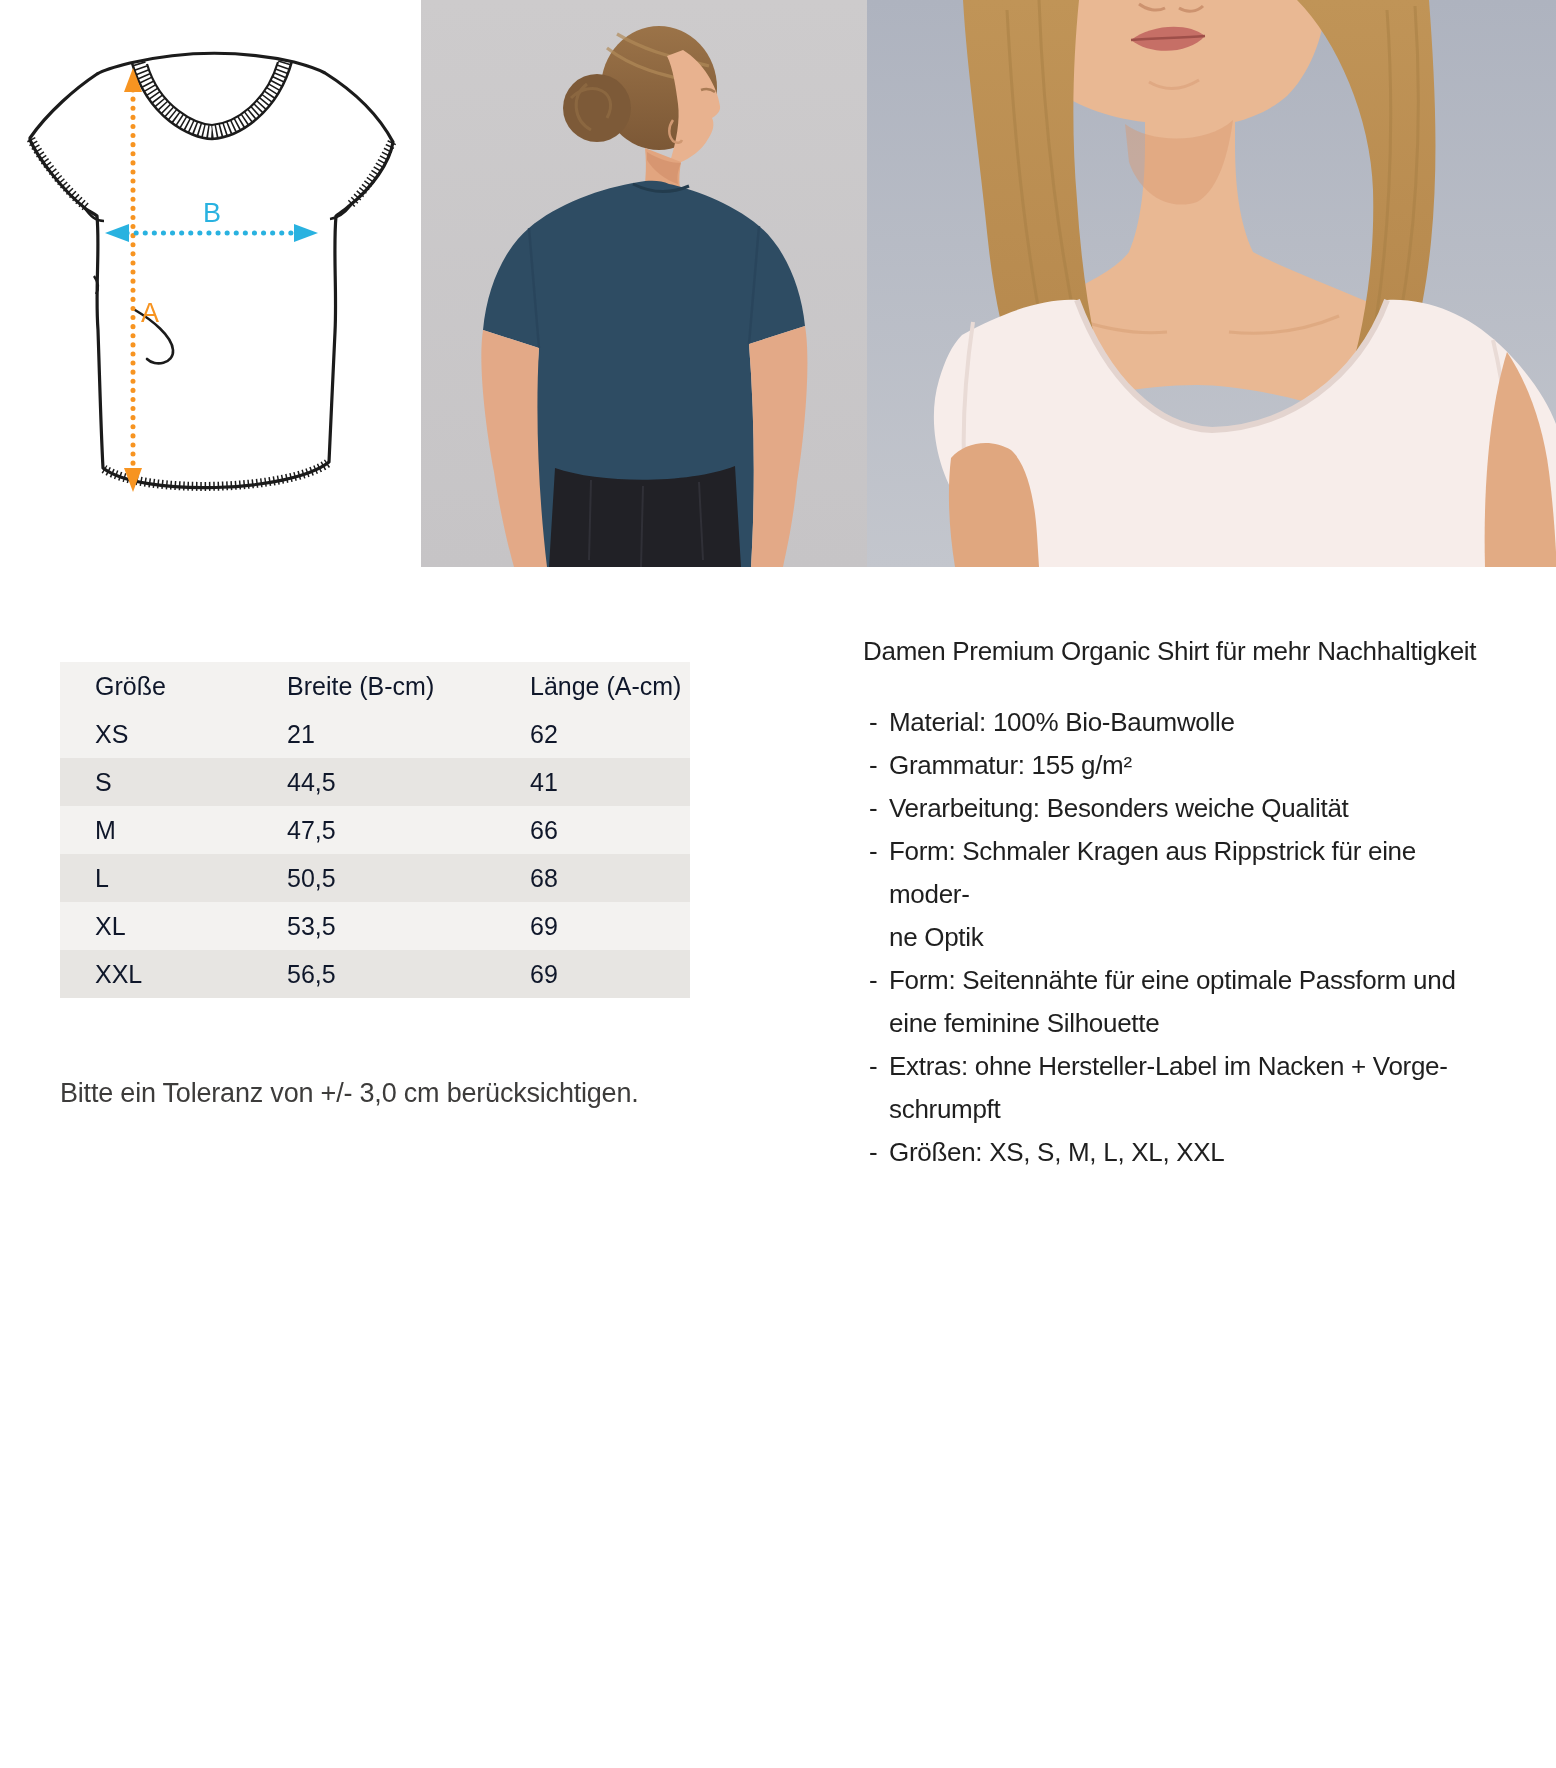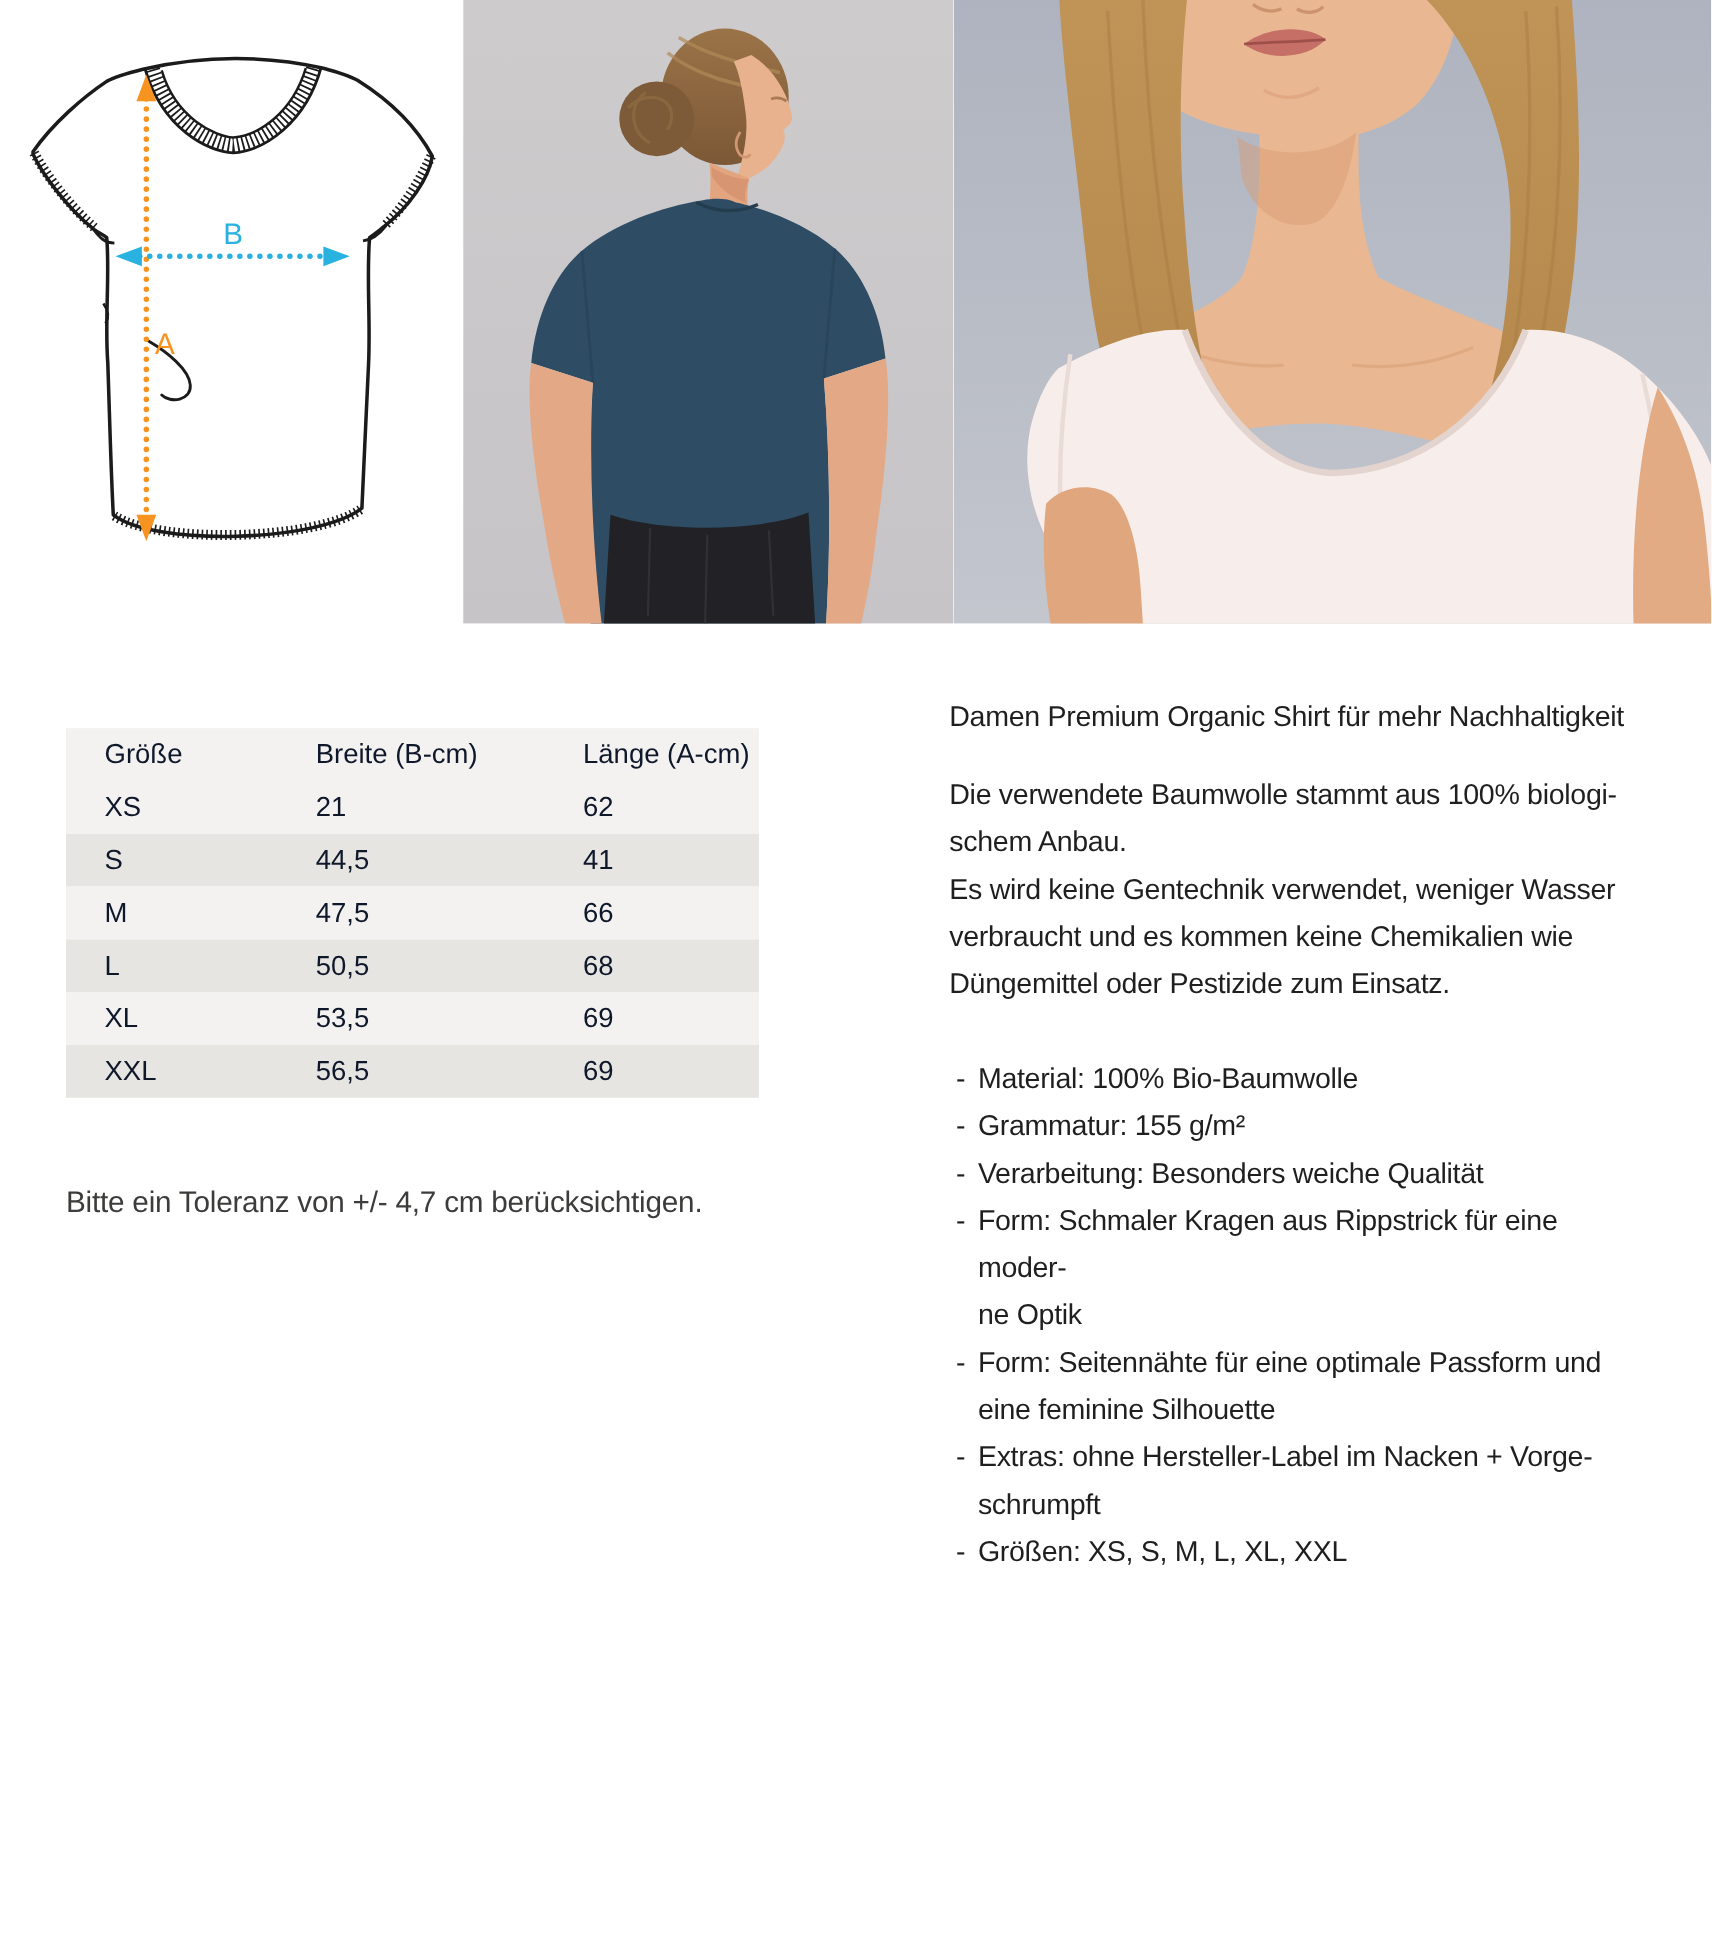--- a/index.html
+++ b/index.html
@@ -210,29 +210,24 @@
       </div>
 
       <div class="size-row">
         <div class="cell">XXL</div>
         <div class="cell">56,5</div>
         <div class="cell">69</div>
       </div>
 
   </div>
 
-  <div class="tolerance-note">Bitte ein Toleranz von +/- 4,7 cm berücksichtigen.</div>
+  <div class="tolerance-note">Bitte ein Toleranz von +/- 3,0 cm berücksichtigen.</div>
 
   <div class="desc">
     <p class="p1">Damen Premium Organic Shirt für mehr Nachhaltigkeit</p>
-    <p class="p3">Die verwendete Baumwolle stammt aus 100% biologi-
-schem Anbau.
-Es wird keine Gentechnik verwendet, weniger Wasser
-verbraucht und es kommen keine Chemikalien wie
-Düngemittel oder Pestizide zum Einsatz.</p>
     <ul class="bullet-list">
 
         <li class="bullet-item">
           <span class="marker">-</span>
           <span class="bullet-text">Material: 100% Bio-Baumwolle</span>
         </li>
 
         <li class="bullet-item">
           <span class="marker">-</span>
           <span class="bullet-text">Grammatur: 155 g/m²</span>

